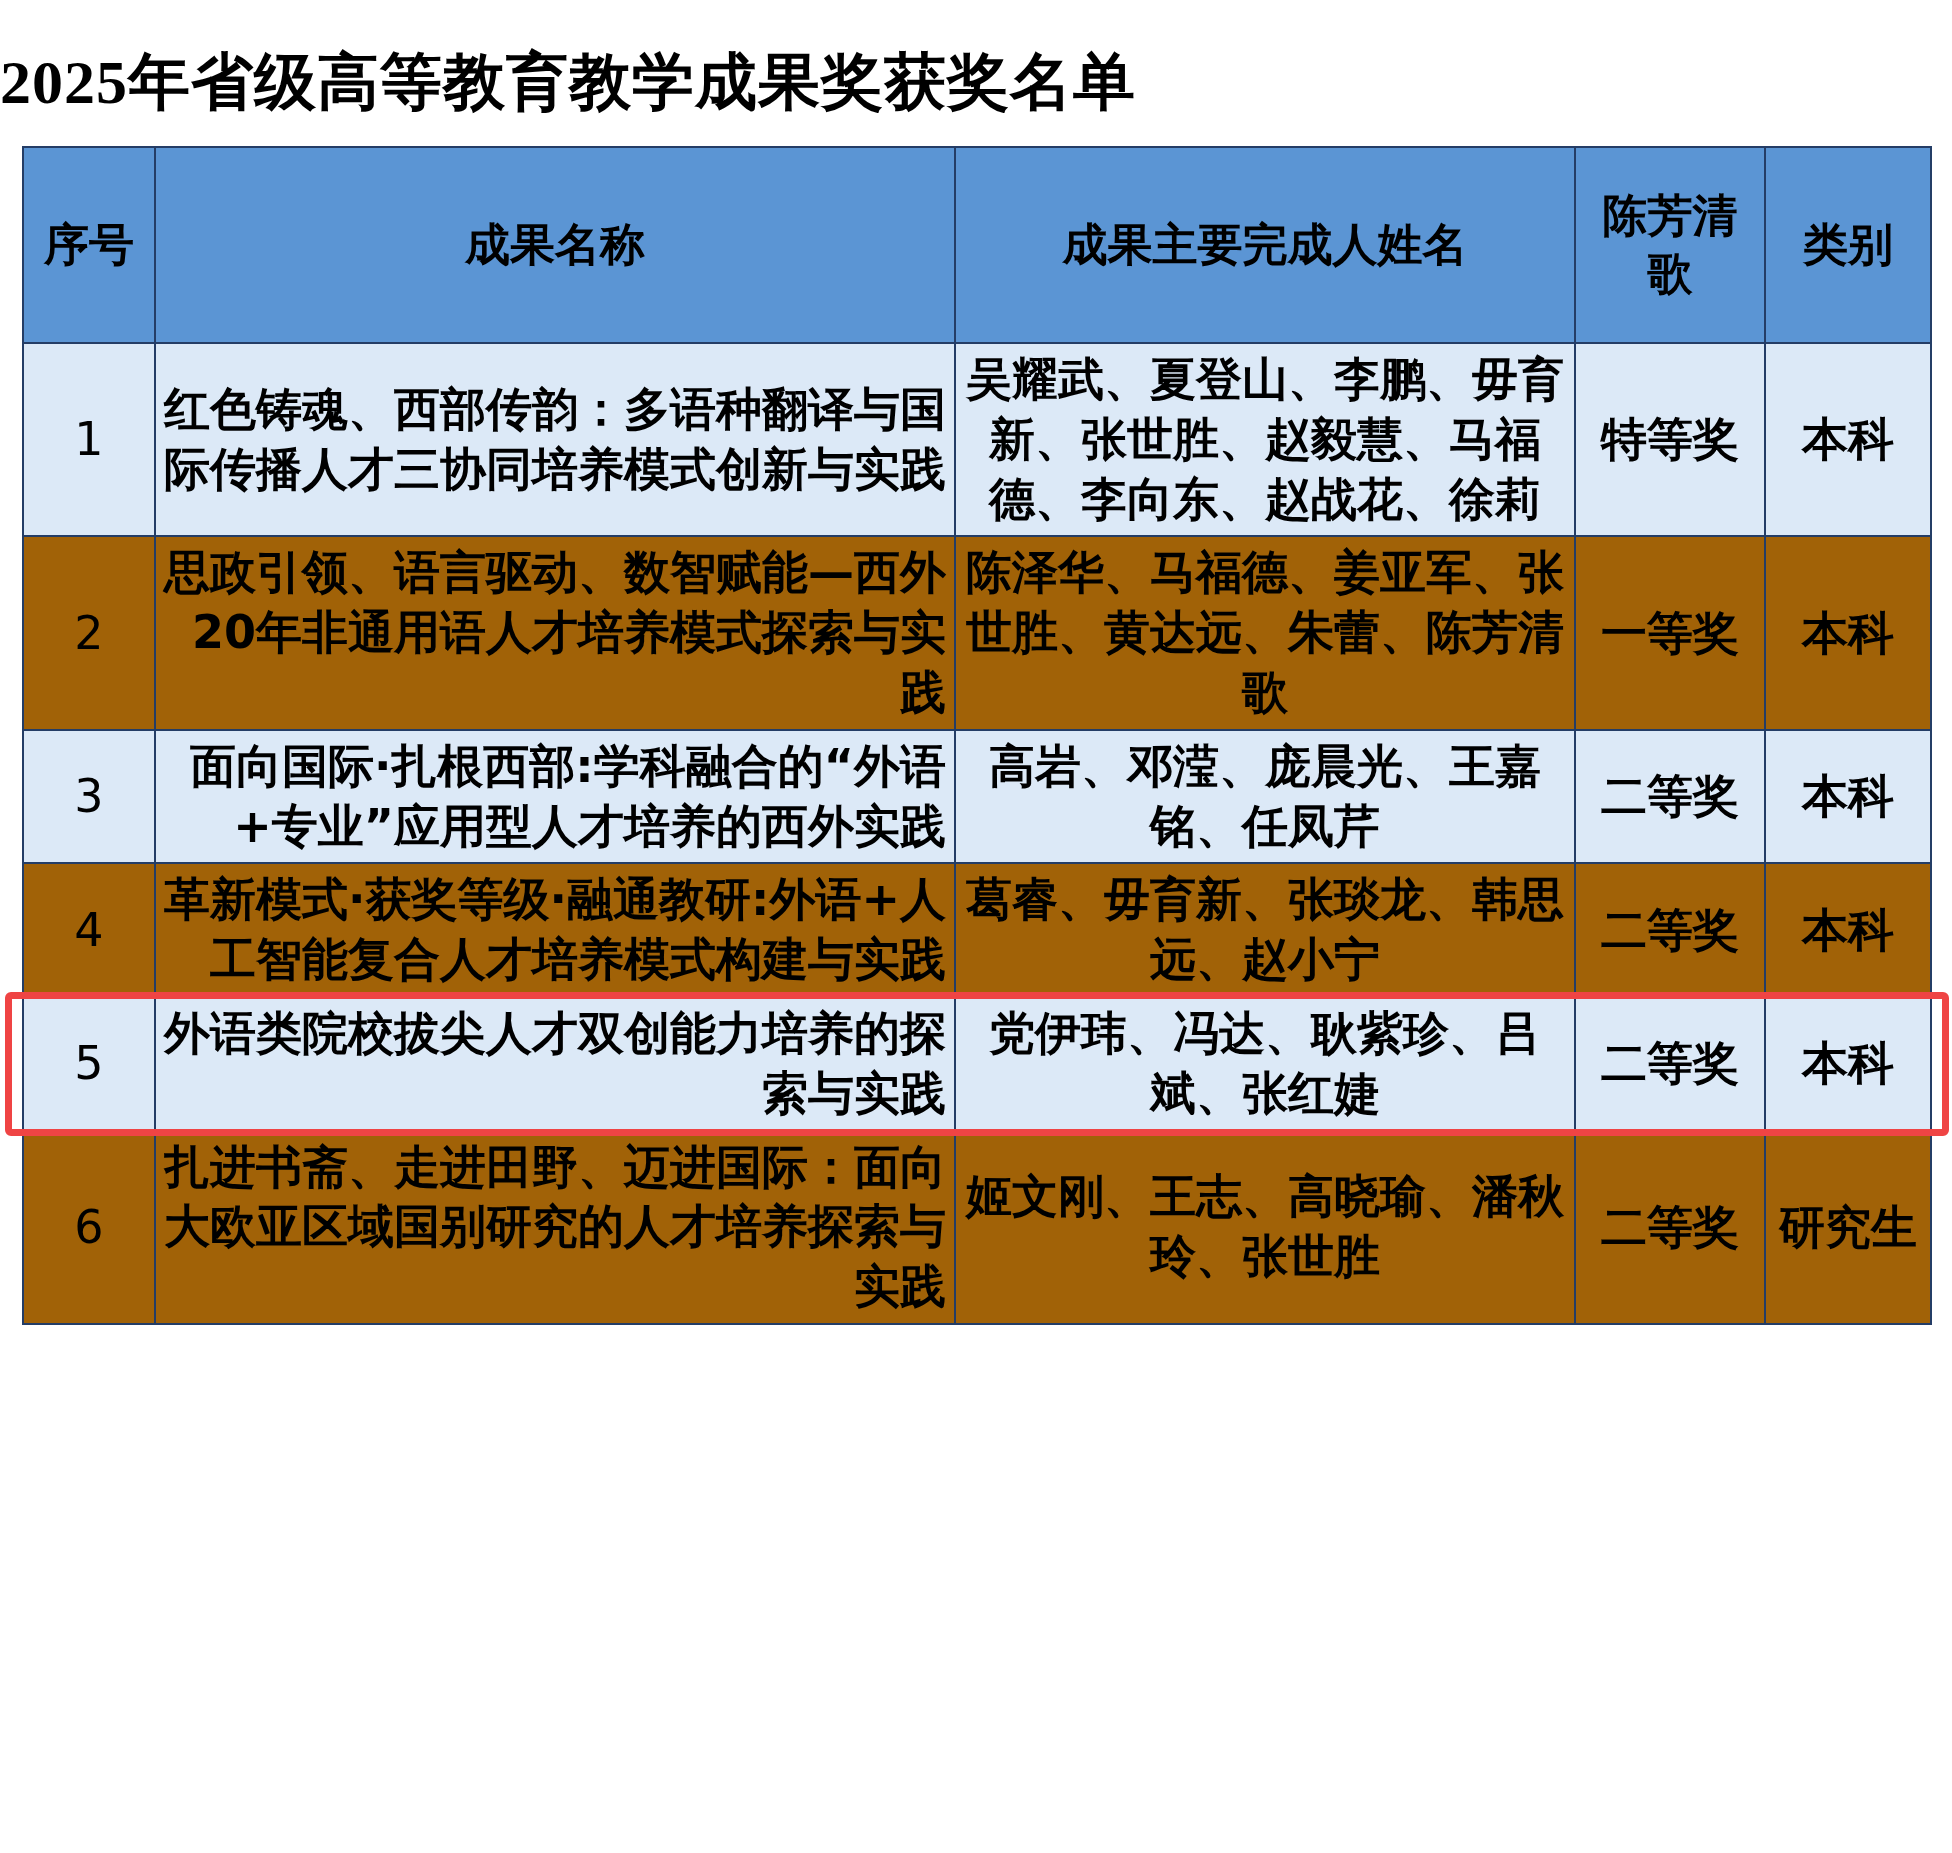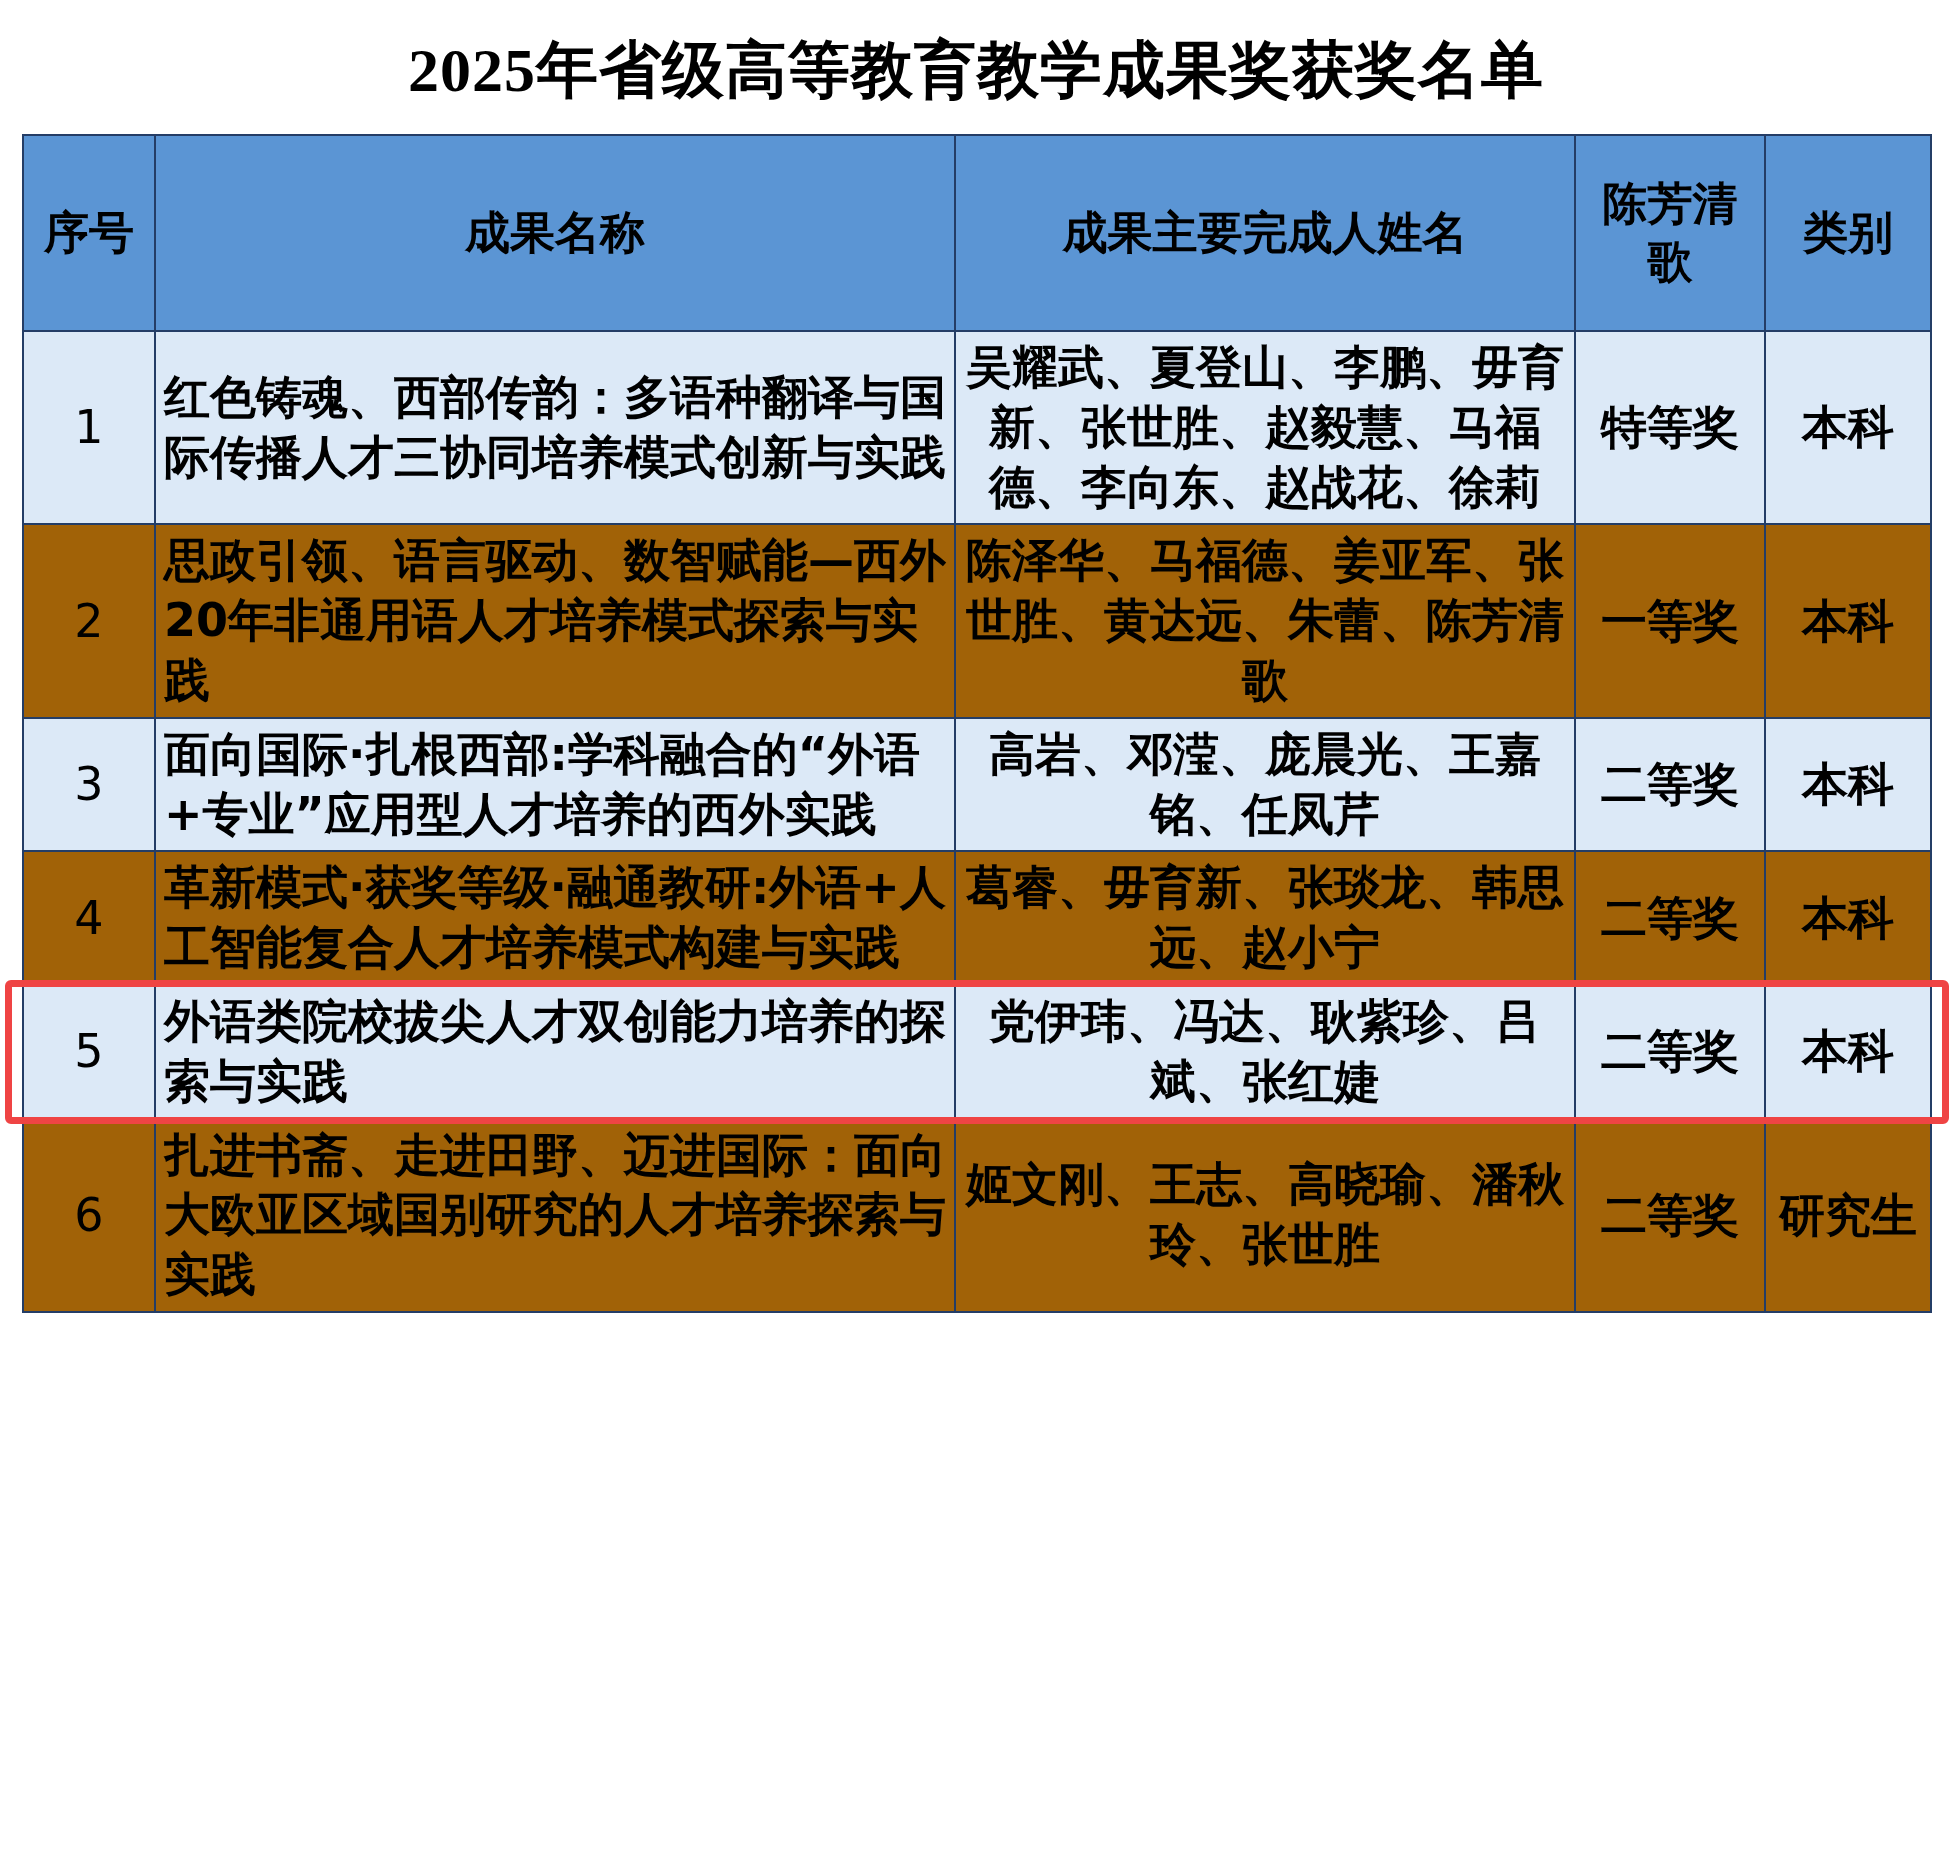--- a/index.html
+++ b/index.html
@@ -14,26 +14,25 @@
     color: #000000;
     overflow: hidden;
   }
   .page {
     position: relative;
     width: 1952px;
     height: 1853px;
     box-sizing: border-box;
   }
   .doc-title {
-    text-align: center;
     font-family: "Liberation Serif", "DejaVu Serif", serif;
     font-weight: bold;
     font-size: 62px;
     letter-spacing: 1px;
-    padding-top: 28px;
+    padding-top: 40px;
     padding-bottom: 22px;
     white-space: nowrap;
   }
   .table-wrap {
     position: relative;
     margin: 0 22px;
   }
   table.award-table {
     border-collapse: collapse;
     width: 1908px;
@@ -60,21 +59,21 @@
   col.c-idx   { width: 132px; }
   col.c-name  { width: 800px; }
   col.c-people{ width: 620px; }
   col.c-level { width: 190px; }
   col.c-cat   { width: 166px; }
 
   tbody td.idx {
     font-size: 46px;
   }
   tbody td.name {
-    text-align: left;
+    text-align: right;
     font-weight: bold;
     font-size: 46px;
     line-height: 1.30;
   }
   tbody td.people {
     text-align: center;
     font-weight: bold;
     font-size: 46px;
     line-height: 1.30;
   }

